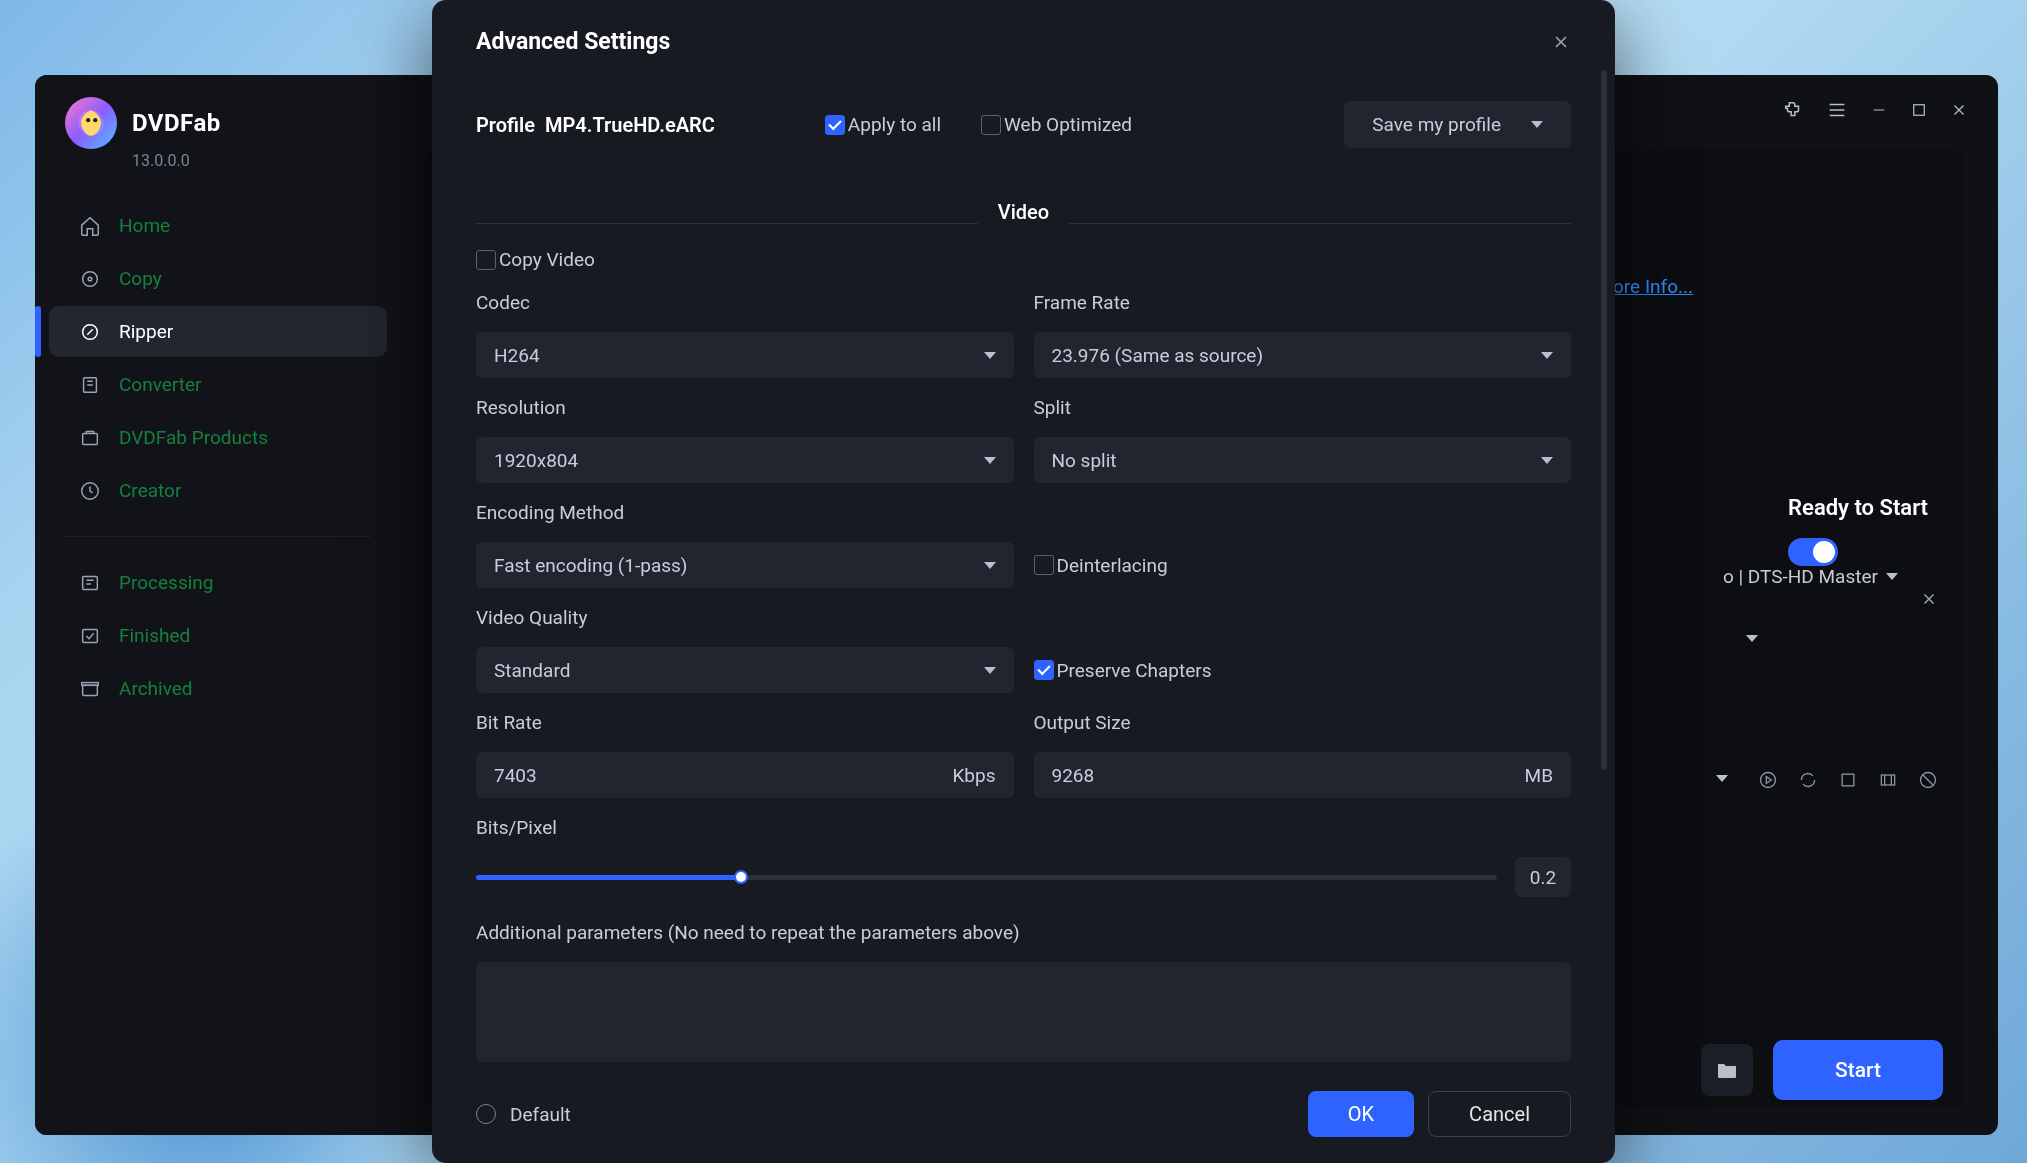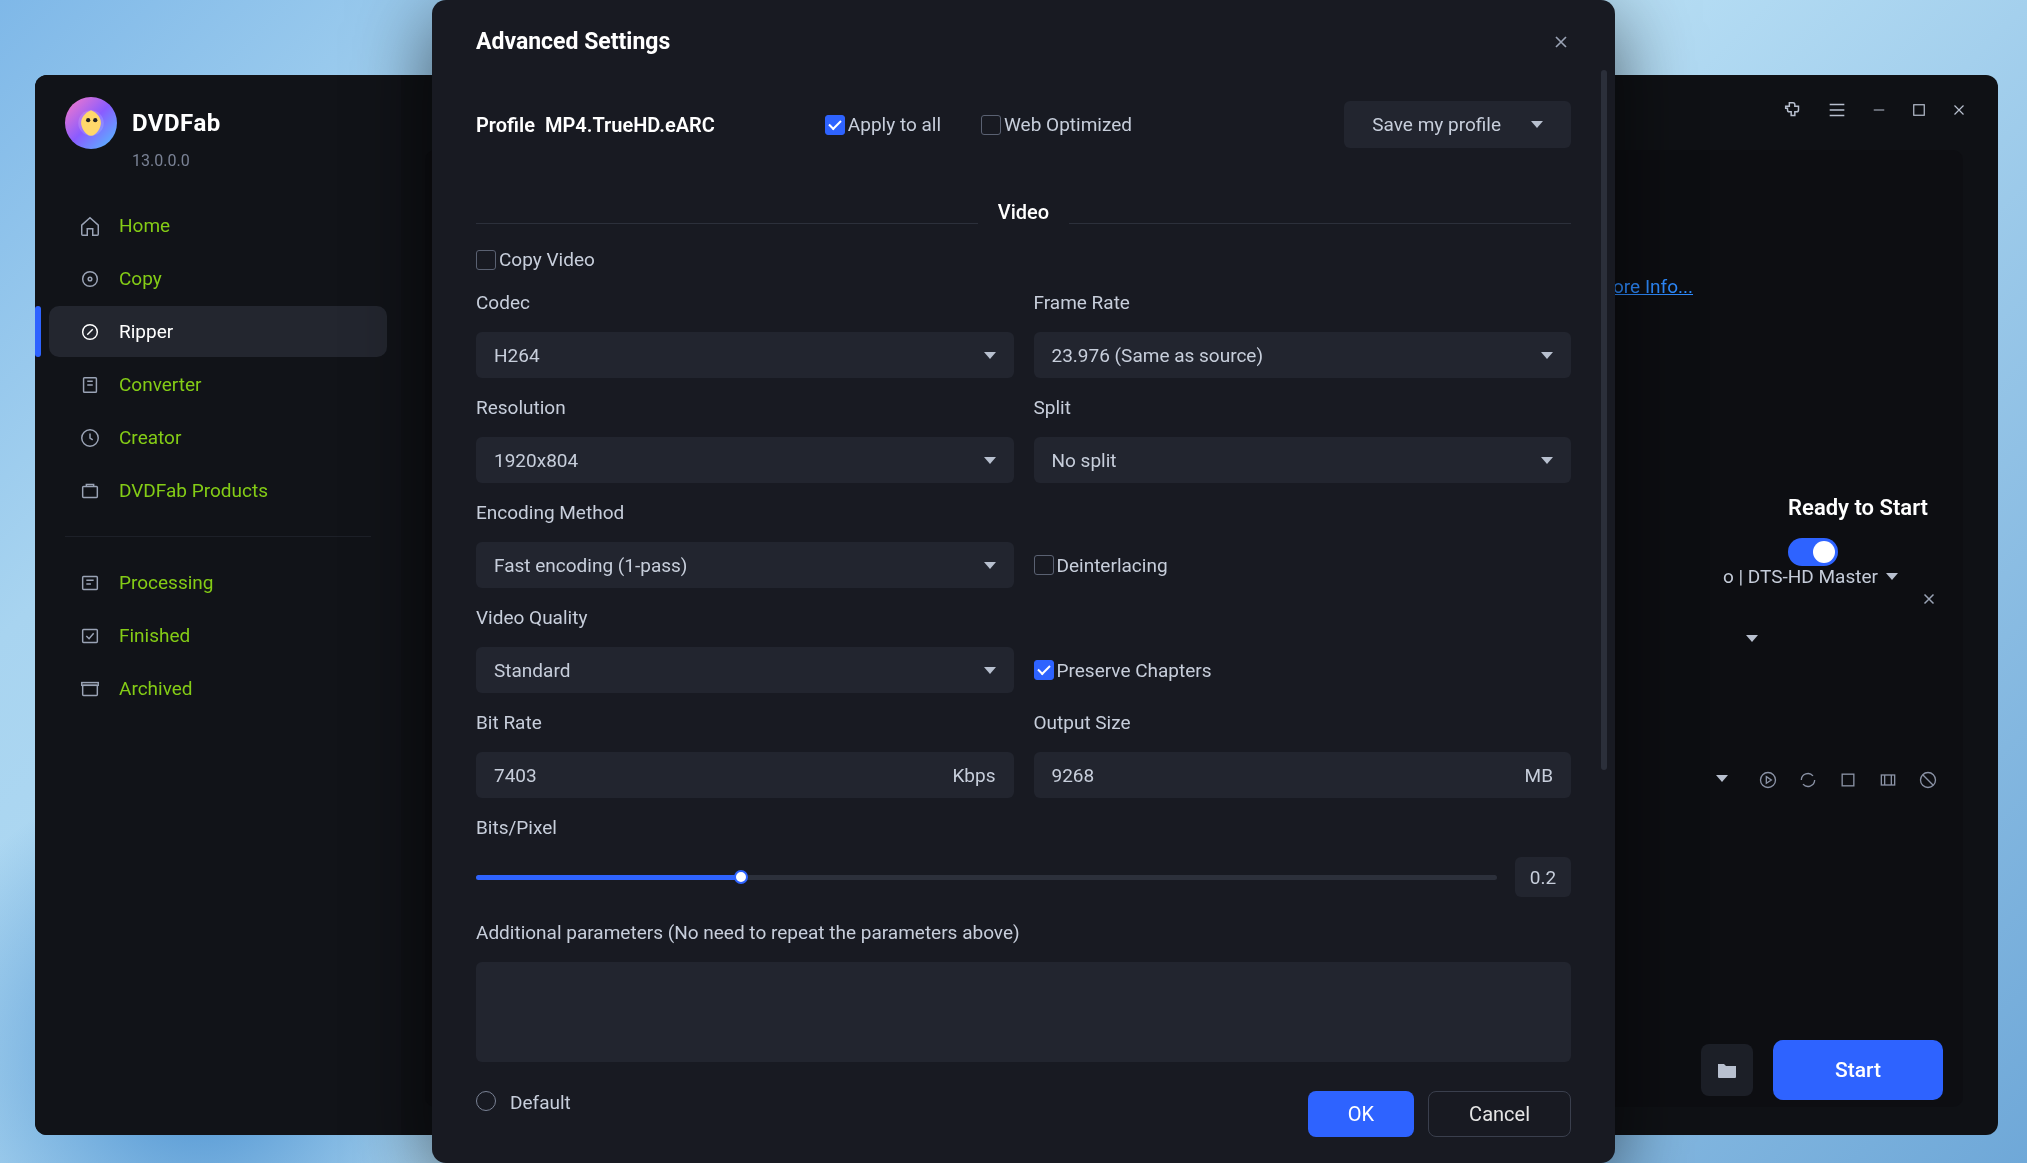--- a/index.html
+++ b/index.html
@@ -9,21 +9,21 @@
 
 .main-window{position:absolute;left:35px;top:75px;width:1963px;height:1060px;background:#0f1115;border-radius:12px;z-index:1;display:flex;color:#aab2c0;font-size:19px;overflow:hidden;}
 
 
 .sidebar{width:366px;background:#111318;padding:22px 0 0 0;flex-shrink:0;}
 .logo-row{display:flex;align-items:center;padding:0 30px 8px 30px;gap:15px;}
 .logo-circ{width:52px;height:52px;border-radius:50%;background:linear-gradient(135deg,#ff7bc6,#8a5cff,#4fc4ff);display:flex;align-items:center;justify-content:center;}
 .logo-circ svg{width:34px;height:34px;}
 .logo-txt{color:#fff;font-size:24px;font-weight:700;letter-spacing:.5px;}
 .version{color:#7a8295;font-size:16px;padding-left:97px;margin-top:-6px;margin-bottom:30px;}
-.nav-item{display:flex;align-items:center;gap:18px;padding:14px 30px;color:#84cc16;cursor:pointer;border-radius:10px;margin:2px 14px;}
+.nav-item{display:flex;align-items:center;gap:18px;padding:14px 30px;color:#15803d;cursor:pointer;border-radius:10px;margin:2px 14px;}
 .nav-item.active{background:#23262f;color:#fff;position:relative;}
 .nav-item.active::before{content:'';position:absolute;left:-14px;top:0;bottom:0;width:6px;background:#2e63ff;border-radius:3px;}
 .nav-icon{width:22px;height:22px;stroke:#9aa3b5;fill:none;stroke-width:1.6;}
 .nav-item.active .nav-icon{stroke:#fff;}
 .hr{height:1px;background:#1d2028;margin:20px 30px;}
 
 .topbar{position:absolute;right:0;top:0;height:70px;display:flex;align-items:center;gap:22px;padding-right:30px;}
 .topbar .t-icon{width:22px;height:22px;stroke:#b8c0cf;fill:none;stroke-width:1.6;cursor:pointer;}
 .win-btn{width:18px;height:18px;stroke:#b8c0cf;fill:none;stroke-width:1.6;cursor:pointer;}
 
@@ -73,21 +73,21 @@
 .input-suffix .val{flex:1;color:#c7cedb;}
 .input-suffix .sfx{color:#c7cedb;}
 .col-span2{grid-column:1/3;}
 .slider-wrap{display:flex;align-items:center;gap:18px;grid-column:1/3;}
 .slider-track{flex:1;height:5px;background:#2c303b;border-radius:3px;position:relative;}
 .slider-fill{position:absolute;left:0;top:0;bottom:0;width:26%;background:#2e63ff;border-radius:3px;}
 .slider-thumb{position:absolute;left:26%;top:50%;transform:translate(-50%,-50%);width:14px;height:14px;background:#fff;border-radius:50%;border:2px solid #2e63ff;}
 .slider-val{background:#22252f;width:56px;height:40px;border-radius:6px;display:flex;align-items:center;justify-content:center;}
 .addl-txt{grid-column:1/3;font-size:19px;color:#c7cedb;margin-top:6px;}
 .textarea{grid-column:1/3;background:#22252f;border-radius:6px;height:100px;}
-.modal-foot{padding:26px 44px;display:flex;align-items:flex-start;gap:14px;}
+.modal-foot{padding:26px 44px;display:flex;align-items:center;gap:14px;}
 .radio{width:20px;height:20px;border:1.8px solid #7a8295;border-radius:50%;}
 .spacer{flex:1;}
 .btn{height:46px;padding:0 40px;border-radius:8px;display:flex;align-items:center;justify-content:center;font-size:20px;cursor:pointer;}
 .btn-ok{background:#2e63ff;color:#fff;}
 .btn-cancel{background:transparent;border:1px solid #3a3f4d;color:#e5e5e5;}
 </style>
 </head>
 <body>
 
 <div class="main-window">
@@ -128,31 +128,31 @@
       </div>
     <div class="nav-item">
         <svg class="nav-icon" viewBox="0 0 24 24">
           <rect x="5" y="4" width="14" height="16" rx="1"></rect>
           <path d="M9 8h6M9 12h6"></path>
         </svg>
         <span>Converter</span>
       </div>
     <div class="nav-item">
         <svg class="nav-icon" viewBox="0 0 24 24">
+          <rect x="4" y="7" width="16" height="12" rx="1"></rect>
+          <path d="M8 7V5h8v2"></path>
+        </svg>
+        <span>DVDFab Products</span>
+      </div>
+    <div class="nav-item">
+        <svg class="nav-icon" viewBox="0 0 24 24">
           <circle cx="12" cy="12" r="9"></circle>
           <path d="M12 7v5l3 2"></path>
         </svg>
         <span>Creator</span>
-      </div>
-    <div class="nav-item">
-        <svg class="nav-icon" viewBox="0 0 24 24">
-          <rect x="4" y="7" width="16" height="12" rx="1"></rect>
-          <path d="M8 7V5h8v2"></path>
-        </svg>
-        <span>DVDFab Products</span>
       </div>
 
     <div class="hr"></div>
 
     <div class="nav-item">
         <svg class="nav-icon" viewBox="0 0 24 24">
           <rect x="4" y="5" width="16" height="14" rx="1"></rect>
           <path d="M8 9h8M8 13h5"></path>
         </svg>
         <span>Processing</span>

